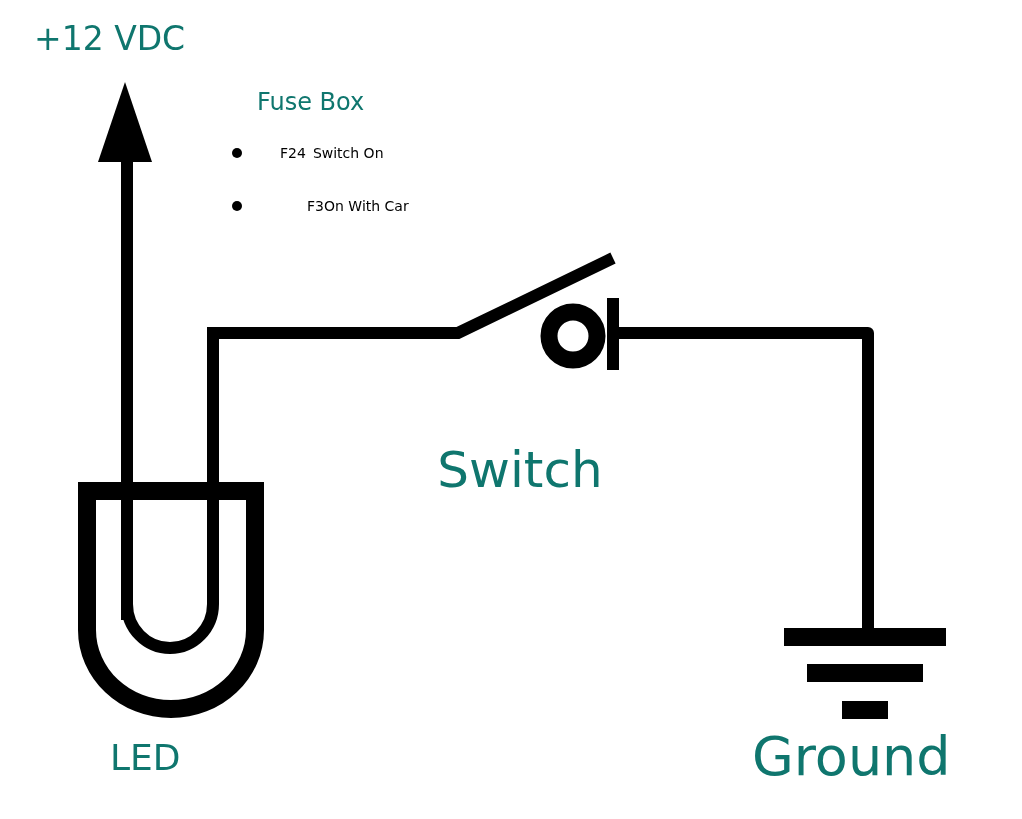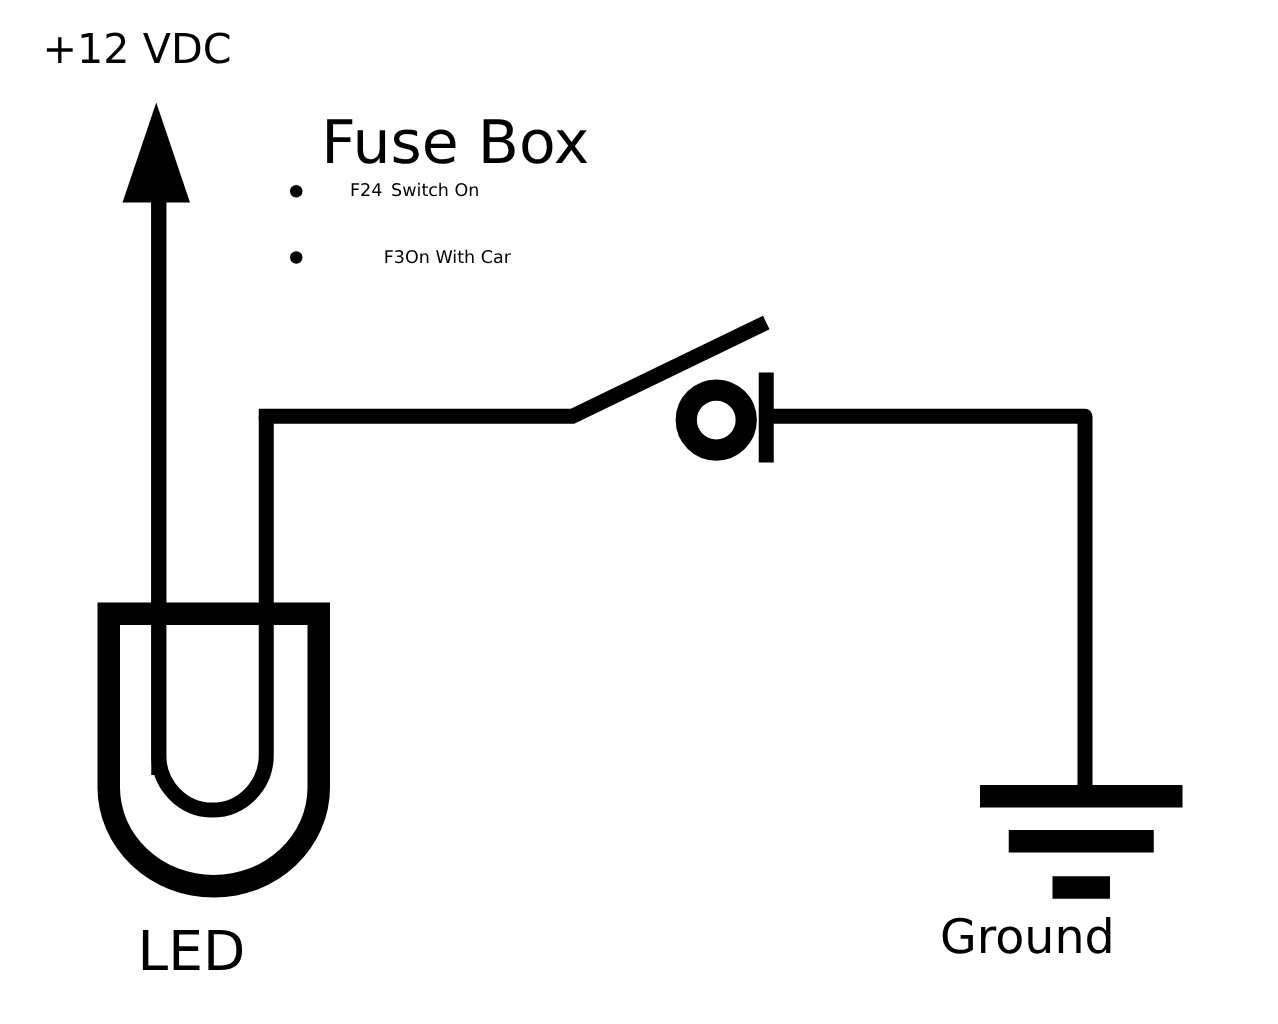--- a/index.html
+++ b/index.html
@@ -1,28 +1,28 @@
 <!DOCTYPE html>
 <html><head>
   <meta charset="utf-8">
   <style>
     html, body { margin: 0; padding: 0; background: #ffffff; }
     body { width: 1022px; height: 819px; position: relative; overflow: hidden; font-family: "DejaVu Sans", "Liberation Sans", sans-serif; color: #000; }
     #diagram { position: absolute; left: 0; top: 0; }
-    .lbl { position: absolute; white-space: nowrap; color: #000000; line-height: 1; }
+    .lbl { position: absolute; white-space: nowrap; color: #0f766e; line-height: 1; }
     #supply-label { left: 34px; top: 22px; font-size: 33px; }
-    #fuse-title { left: 257px; top: 90px; font-size: 48px; }
+    #fuse-title { left: 257px; top: 90px; font-size: 24px; }
     .fuse-item { position: absolute; left: 232px; font-size: 14px; display: flex; align-items: center; }
     .fuse-item .bullet { width: 10px; height: 10px; border-radius: 50%; background: #000; margin-right: 38px; }
     .fuse-item .code { display: inline-block; min-width: 52px; }
     #fuse-item-0 { top: 145px; }
     #fuse-item-1 { top: 198px; }
     #switch-label { left: 420px; top: 440px; font-size: 50px; text-align: center; line-height: 1.2; width: 200px; }
-    #led-label { left: 110px; top: 740px; font-size: 44px; }
-    #ground-label { left: 752px; top: 730px; font-size: 38px; }
+    #led-label { left: 110px; top: 740px; font-size: 36px; }
+    #ground-label { left: 752px; top: 730px; font-size: 54px; }
   </style>
 </head>
 <body>
 
 <svg id="diagram" width="1022" height="819" viewBox="0 0 1022 819">
 
   <g>
     <polygon points="125,82 98,162 152,162" fill="#000"></polygon>
     <rect x="121" y="158" width="12" height="462" fill="#000"></rect>
   </g>
@@ -59,17 +59,18 @@
   <span>Switch On</span>
 </div>
 
 <div class="fuse-item" id="fuse-item-1">
   <span class="bullet"></span>
   <span class="code" style="min-width:44px;margin-right:0;text-align:right;">F3</span>
   <span>On With Car</span>
 </div>
 
 <div class="lbl" id="switch-label">
+  <div>Switch</div>
 </div>
 
 <div class="lbl" id="led-label">LED</div>
 
 <div class="lbl" id="ground-label">Ground</div>
 
 </body></html>

